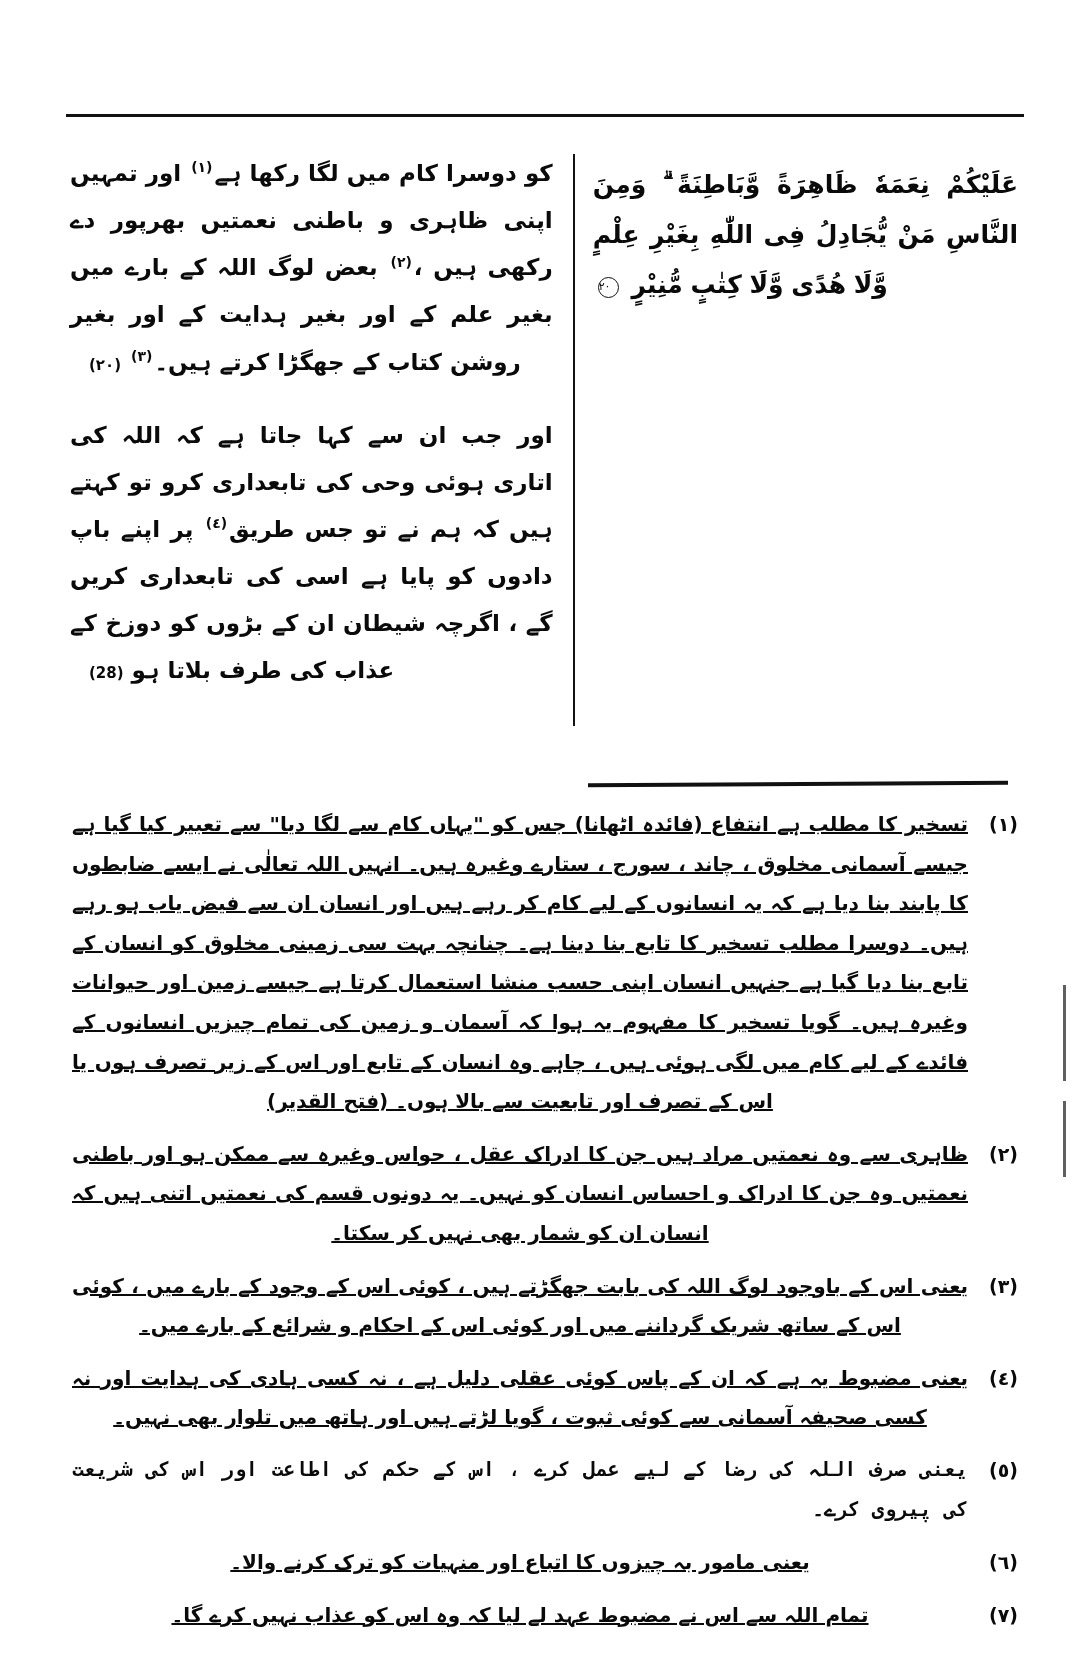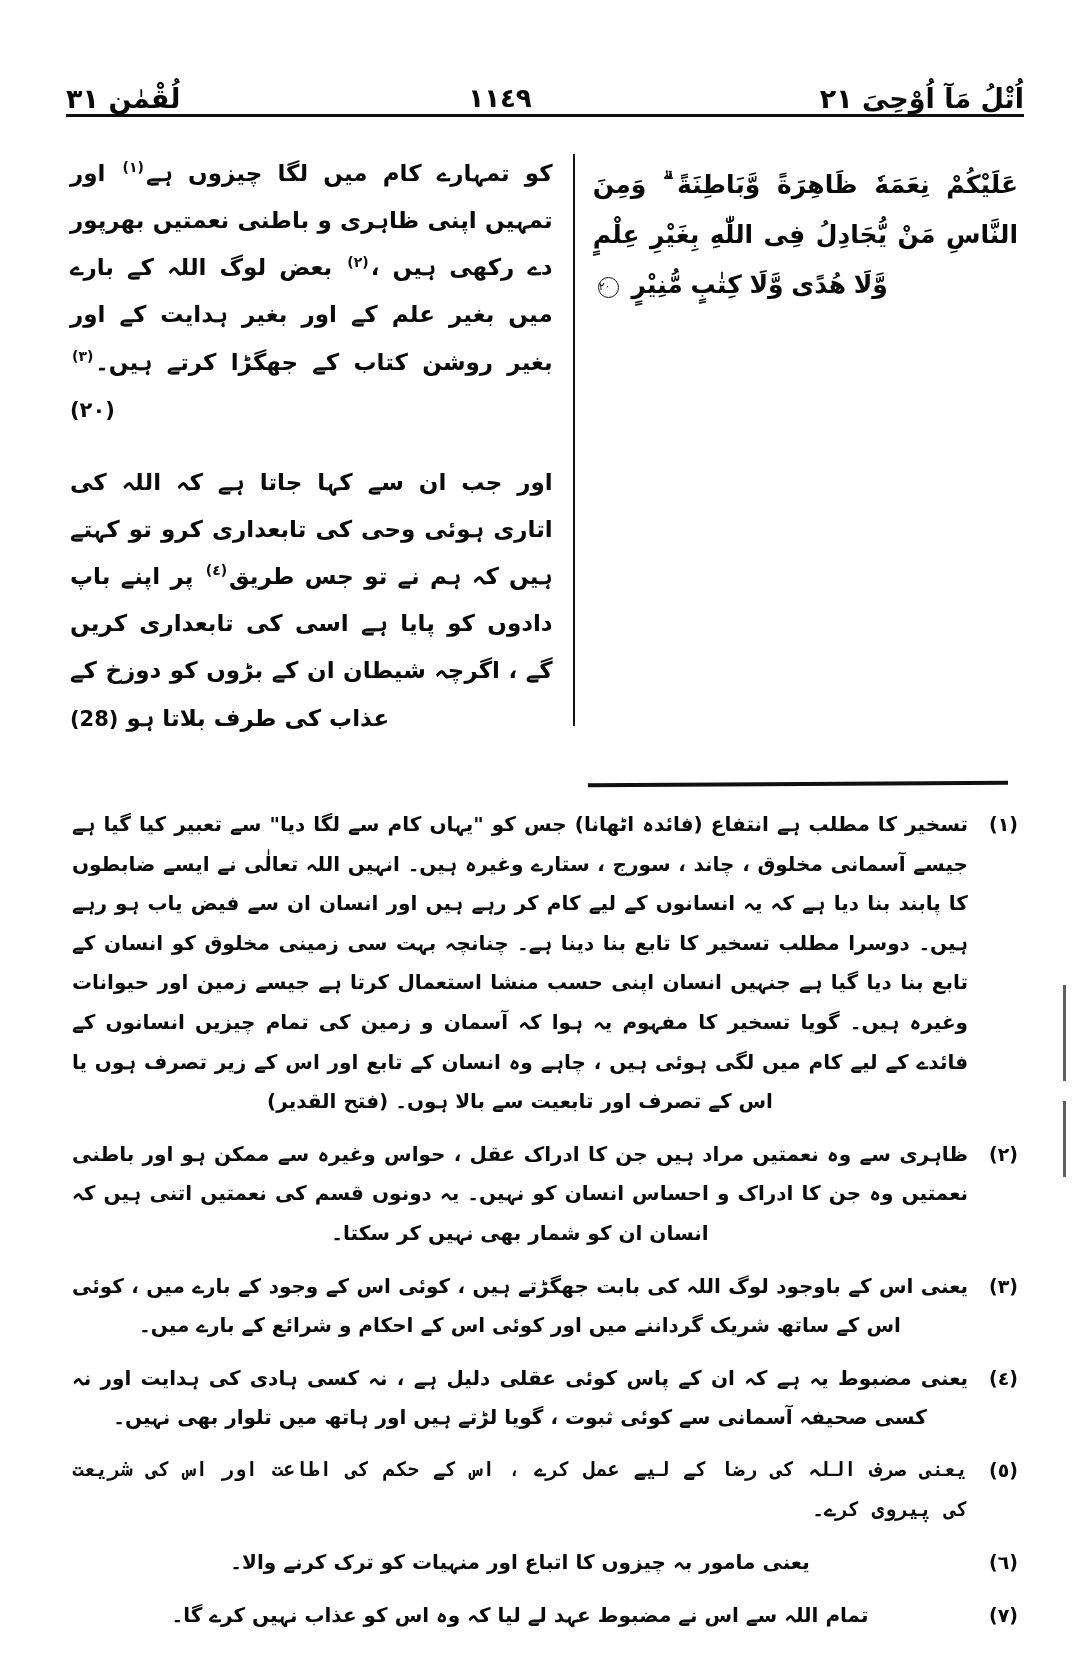--- a/index.html
+++ b/index.html
@@ -124,22 +124,23 @@
   .trans-block.t2 { margin-top: 26px; }
   .trans-block.t3 { margin-top: 30px; }
 
   sup.fn {
     font-size: 14px;
     vertical-align: super;
     font-weight: 700;
     padding: 0 2px;
   }
   .vnum {
-    font-size: 21px;
-    font-weight: 700;
+    font-size: 15px;
+    font-weight: 700;
+    margin-left: 19px;
   }
 
   
   .foot-rule {
     position: absolute;
     top: 782px;
     right: 82px;
     width: 420px;
     height: 4px;
     background: #111;
@@ -170,40 +171,35 @@
     font-weight: 700;
     font-size: 19px;
     padding-top: 1px;
   }
   .fn-body {
     flex: 1 1 auto;
     text-align: justify;
     text-align-last: left;
     padding-right: 6px;
   }
-  .fn-body.center-last { text-align-last: center; }
+  .fn-body.center-last { text-align-last: center; text-decoration: underline; }
   .fn-body.right-last  { text-align-last: right; font-family: Liberation Mono, monospace; }
 
   
   .scan-mark {
     position: absolute;
     background: #2a2a2a;
     opacity: 0.75;
   }
 </style>
 </head>
 <body>
 
 <div class="page">
 
-  <div class="header">
-    <div class="header-item header-surah">لُقْمٰن ٣١</div>
-    <div class="header-item header-page">١١٤٩</div>
-    <div class="header-item header-para">اُتْلُ مَآ اُوْحِیَ ٢١</div>
-  </div>
   <div class="header-rule"></div>
 
   <div class="scripture">
 
     <div class="col-arabic">
 
       <div class="ayah-block b1">
         <span>عَلَيْكُمْ نِعَمَهٗ ظَاهِرَةً وَّبَاطِنَةً ۗ وَمِنَ النَّاسِ مَنْ يُّجَادِلُ فِى اللّٰهِ</span>
         <span>بِغَيْرِ عِلْمٍ وَّلَا هُدًى وَّلَا كِتٰبٍ مُّنِيْرٍ</span>
         <span class="ayah-num">٢٠</span>
@@ -211,21 +207,21 @@
 
 
 
     </div>
 
     <div class="col-divider"></div>
 
     <div class="col-urdu">
 
       <div class="trans-block t1">
-        <span>کو تمہارے کام میں لگا چیزوں ہے</span><sup class="fn">(١)</sup>
+        <span>کو دوسرا کام میں لگا رکھا ہے</span><sup class="fn">(١)</sup>
         <span>اور تمہیں اپنی ظاہری و باطنی نعمتیں بھرپور دے رکھی ہیں ،</span><sup class="fn">(٢)</sup>
         <span>بعض لوگ اللہ کے بارے میں بغیر علم کے اور بغیر ہدایت کے اور بغیر روشن کتاب کے جھگڑا کرتے ہیں۔</span><sup class="fn">(٣)</sup>
         <span class="vnum">(٢٠)</span>
       </div>
 
       <div class="trans-block t2">
         <span>اور جب ان سے کہا جاتا ہے کہ اللہ کی اتاری ہوئی وحی کی تابعداری کرو تو کہتے ہیں کہ ہم نے تو جس طریق</span><sup class="fn">(٤)</sup>
         <span>پر اپنے باپ دادوں کو پایا ہے اسی کی تابعداری کریں گے ، اگرچہ شیطان ان کے بڑوں کو دوزخ کے عذاب کی طرف بلاتا ہو</span>
         <span class="vnum">(28)</span>
       </div>

